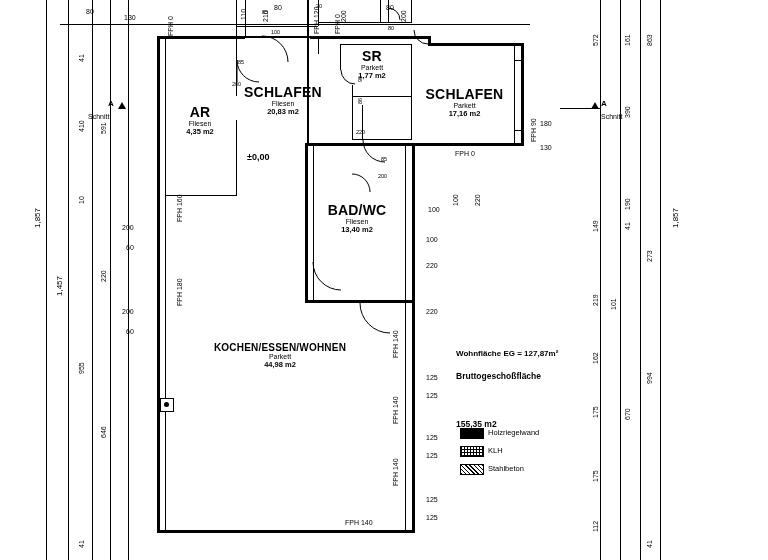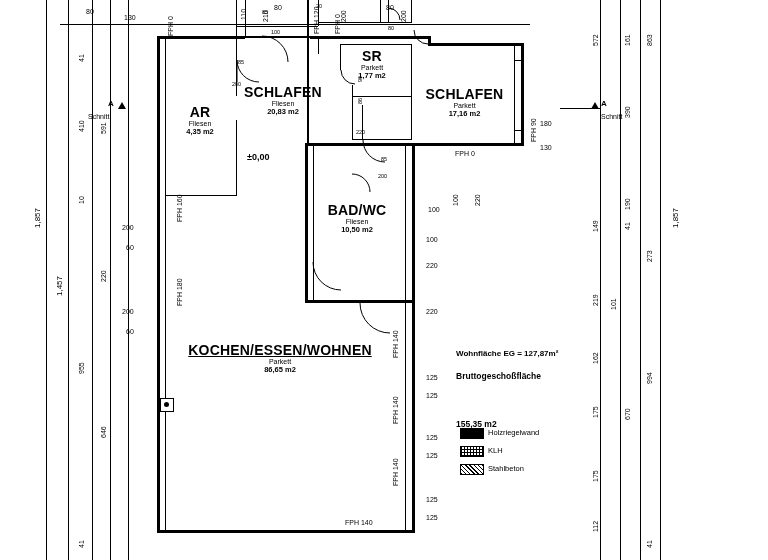--- a/index.html
+++ b/index.html
@@ -137,27 +137,27 @@
 
   <div class="room" style="left:412px;top:86px;width:105px;">
     <div class="nm">SCHLAFEN</div>
     <div class="fl">Parkett</div>
     <div class="ar">17,16 m2</div>
   </div>
 
   <div class="room" style="left:312px;top:202px;width:90px;">
     <div class="nm">BAD/WC</div>
     <div class="fl">Fliesen</div>
-    <div class="ar">10,50 m2</div>
+    <div class="ar">13,40 m2</div>
   </div>
 
   <div class="room" style="left:185px;top:342px;width:190px;">
-    <div class="nm" style="font-size:14px;text-decoration:underline;">KOCHEN/ESSEN/WOHNEN</div>
+    <div class="nm" style="font-size:10px;">KOCHEN/ESSEN/WOHNEN</div>
     <div class="fl">Parkett</div>
-    <div class="ar">86,65 m2</div>
+    <div class="ar">44,98 m2</div>
   </div>
 
   <div class="txt tb" style="left:247px;top:153px;font-size:9px;">±0,00</div>
 
   <div class="txt tb" style="left:456px;top:350px;font-size:8px;">Wohnfläche EG = 127,87m²</div>
   <div class="txt tb" style="left:456px;top:372px;font-size:8.5px;">Bruttogeschoßfläche</div>
   <div class="txt tb" style="left:456px;top:384px;font-size:8.5px;margin-top:36px;">155,35 m2</div>
 
   <div class="swatch" style="left:460px;top:428px;width:22px;height:9px;background:#000;"></div>
   <div class="legend" style="left:488px;top:428px;">Holzriegelwand</div>

